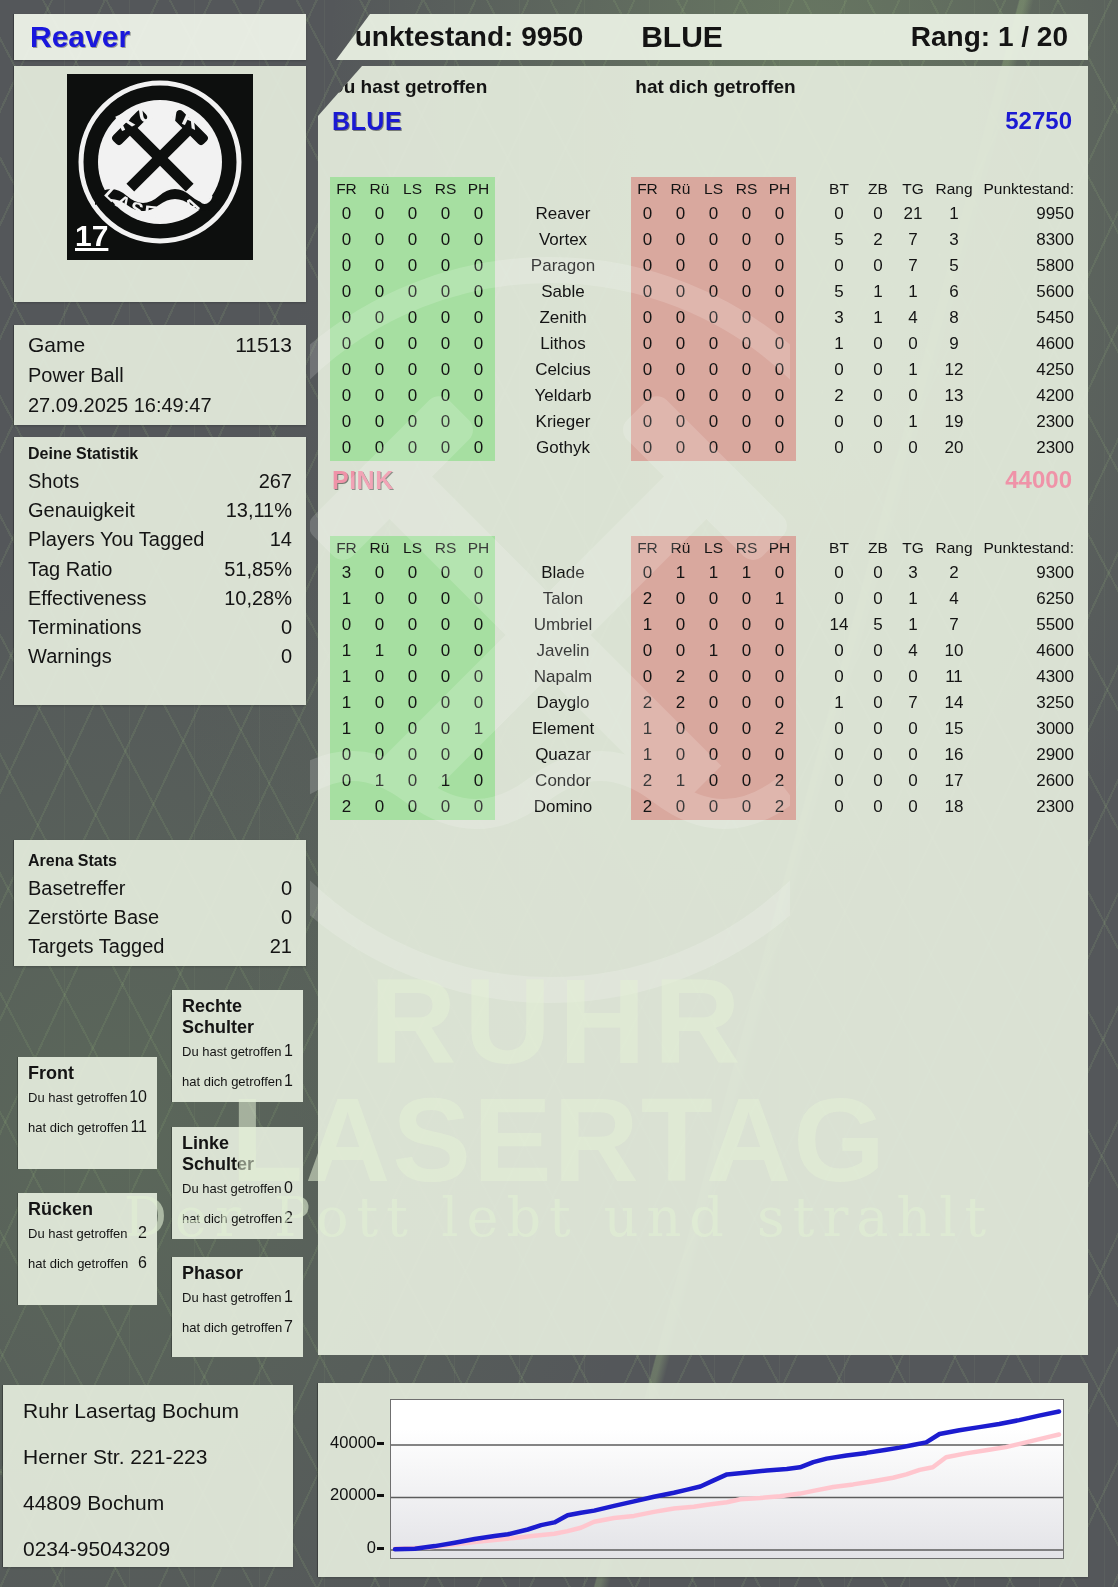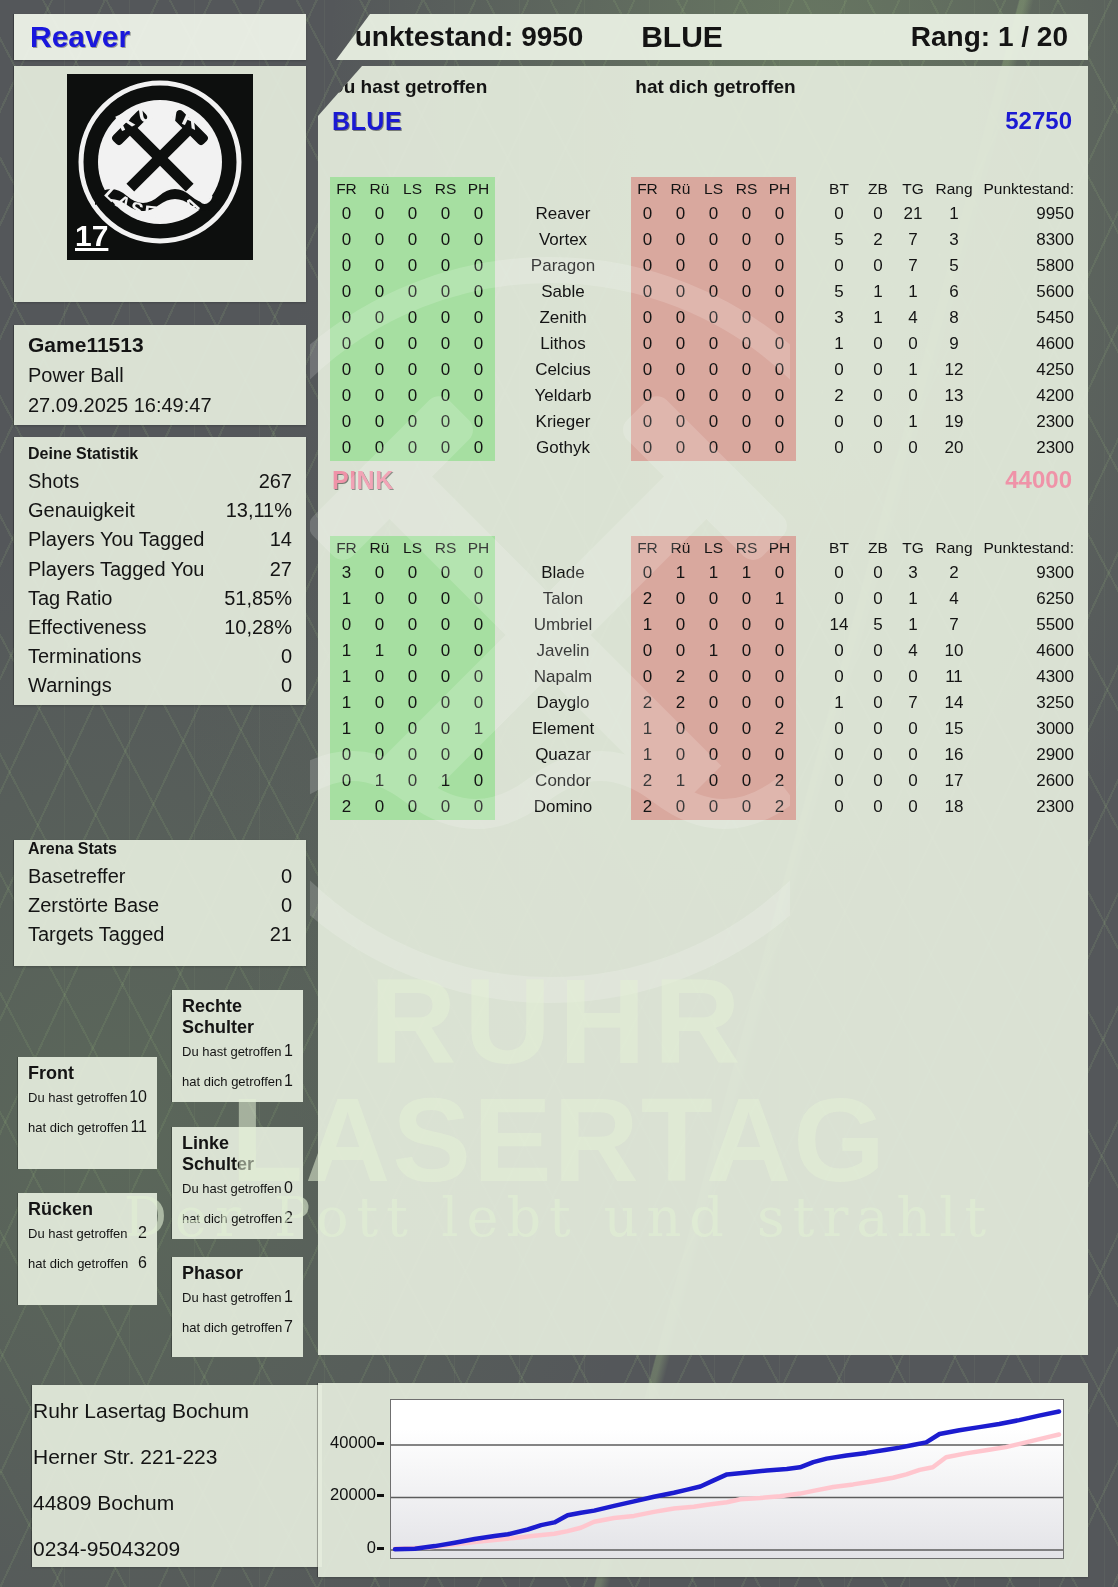--- a/index.html
+++ b/index.html
@@ -21,39 +21,39 @@
   .hdr-strip{left:336px;top:14px;width:752px;height:46px;background:rgba(233,240,227,0.95);
     clip-path:polygon(34px 0,100% 0,100% 100%,0 100%);display:grid;grid-template-columns:1fr auto 1fr;align-items:center;}
   .hdr-strip .pkt{font-size:28px;font-weight:bold;white-space:nowrap;}
   .hdr-strip .team{font-size:30px;font-weight:bold;justify-self:center;margin-left:-60px;}
   .hdr-strip .rang{font-size:28px;font-weight:bold;justify-self:end;margin-right:20px;white-space:nowrap;}
   
   .logo-panel{left:14px;top:66px;width:292px;height:236px;display:flex;align-items:flex-start;justify-content:center;}
   .logo-sq{margin-top:8px;width:186px;height:186px;background:#0d0f0e;}
   
   .game-panel{left:14px;top:325px;width:292px;height:100px;padding:8px 14px;box-sizing:border-box;font-size:20px;}
-  .game-panel .r1{display:flex;font-weight:bold;font-size:21px;}
+  .game-panel .r1{display:flex;justify-content:space-between;font-weight:normal;font-size:21px;}
   .game-panel div{margin-bottom:7px;}
   .stats-panel{left:14px;top:437px;width:292px;height:268px;padding:8px 14px;box-sizing:border-box;}
   .stats-title{font-weight:bold;font-size:16px;margin-bottom:4px;}
   .stat-row{display:flex;justify-content:space-between;font-size:20px;line-height:29.2px;}
-  .arena-panel{left:14px;top:840px;width:292px;height:126px;padding:0 14px;box-sizing:border-box;}
+  .arena-panel{left:14px;top:840px;width:292px;height:126px;padding:12px 14px;box-sizing:border-box;}
   
   .hitbox{position:absolute;background:rgba(228,236,221,0.93);box-shadow:-1px 0 0 rgba(0,0,0,0.25);padding:6px 10px;box-sizing:border-box;}
   .hitbox .t{font-weight:bold;font-size:18px;text-align:left;margin-bottom:4px;}
   .hit-row{display:flex;justify-content:space-between;align-items:baseline;margin-bottom:12px;}
   .hit-row .l{font-size:13px;}
   .hit-row .v{font-size:16px;}
   #box-front{left:18px;top:1057px;width:139px;height:112px;}
   #box-ruecken{left:18px;top:1193px;width:139px;height:112px;}
   #box-rechte{left:172px;top:990px;width:131px;height:112px;}
   #box-linke{left:172px;top:1127px;width:131px;height:112px;}
   #box-phasor{left:172px;top:1257px;width:131px;height:100px;}
   
-  .addr-panel{left:32px;top:1385px;width:290px;height:182px;padding:14px 1px;box-sizing:border-box;}
+  .addr-panel{left:3px;top:1385px;width:290px;height:182px;padding:14px 20px;box-sizing:border-box;}
   .addr-panel div{font-size:21px;margin-bottom:22px;}
   
   .main-panel{left:318px;top:66px;width:770px;height:1289px;clip-path:polygon(44px 0,100% 0,100% 100%,0 100%,0 50px);
     padding:10px 14px 0 12px;box-sizing:border-box;}
   .hit-head{display:flex;font-weight:bold;font-size:19px;margin-bottom:8px;}
   .hit-head .h2{margin-left:148px;}
   .team-line{display:flex;justify-content:space-between;align-items:center;height:30px;padding:0 2px;}
   .team-line .tn{font-size:25px;font-weight:bold;letter-spacing:0.5px;text-shadow:1px 1px 0 rgba(0,0,0,0.45);}
   .team-line .tt{font-size:24px;font-weight:bold;}
   .sb-row{display:grid;grid-template-columns:33px 33px 33px 33px 33px 136px 33px 33px 33px 33px 33px 22px 42px 36px 34px 48px 1fr;
@@ -145,24 +145,20 @@
         </div>
         <div class="stat-row">
           <span>Genauigkeit</span>
           <span>13,11%</span>
         </div>
         <div class="stat-row">
           <span>Players You Tagged</span>
           <span>14</span>
         </div>
         <div class="stat-row">
-          <span>Players Tagged You</span>
-          <span>27</span>
-        </div>
-        <div class="stat-row">
           <span>Tag Ratio</span>
           <span>51,85%</span>
         </div>
         <div class="stat-row">
           <span>Effectiveness</span>
           <span>10,28%</span>
         </div>
         <div class="stat-row">
           <span>Terminations</span>
           <span>0</span>

